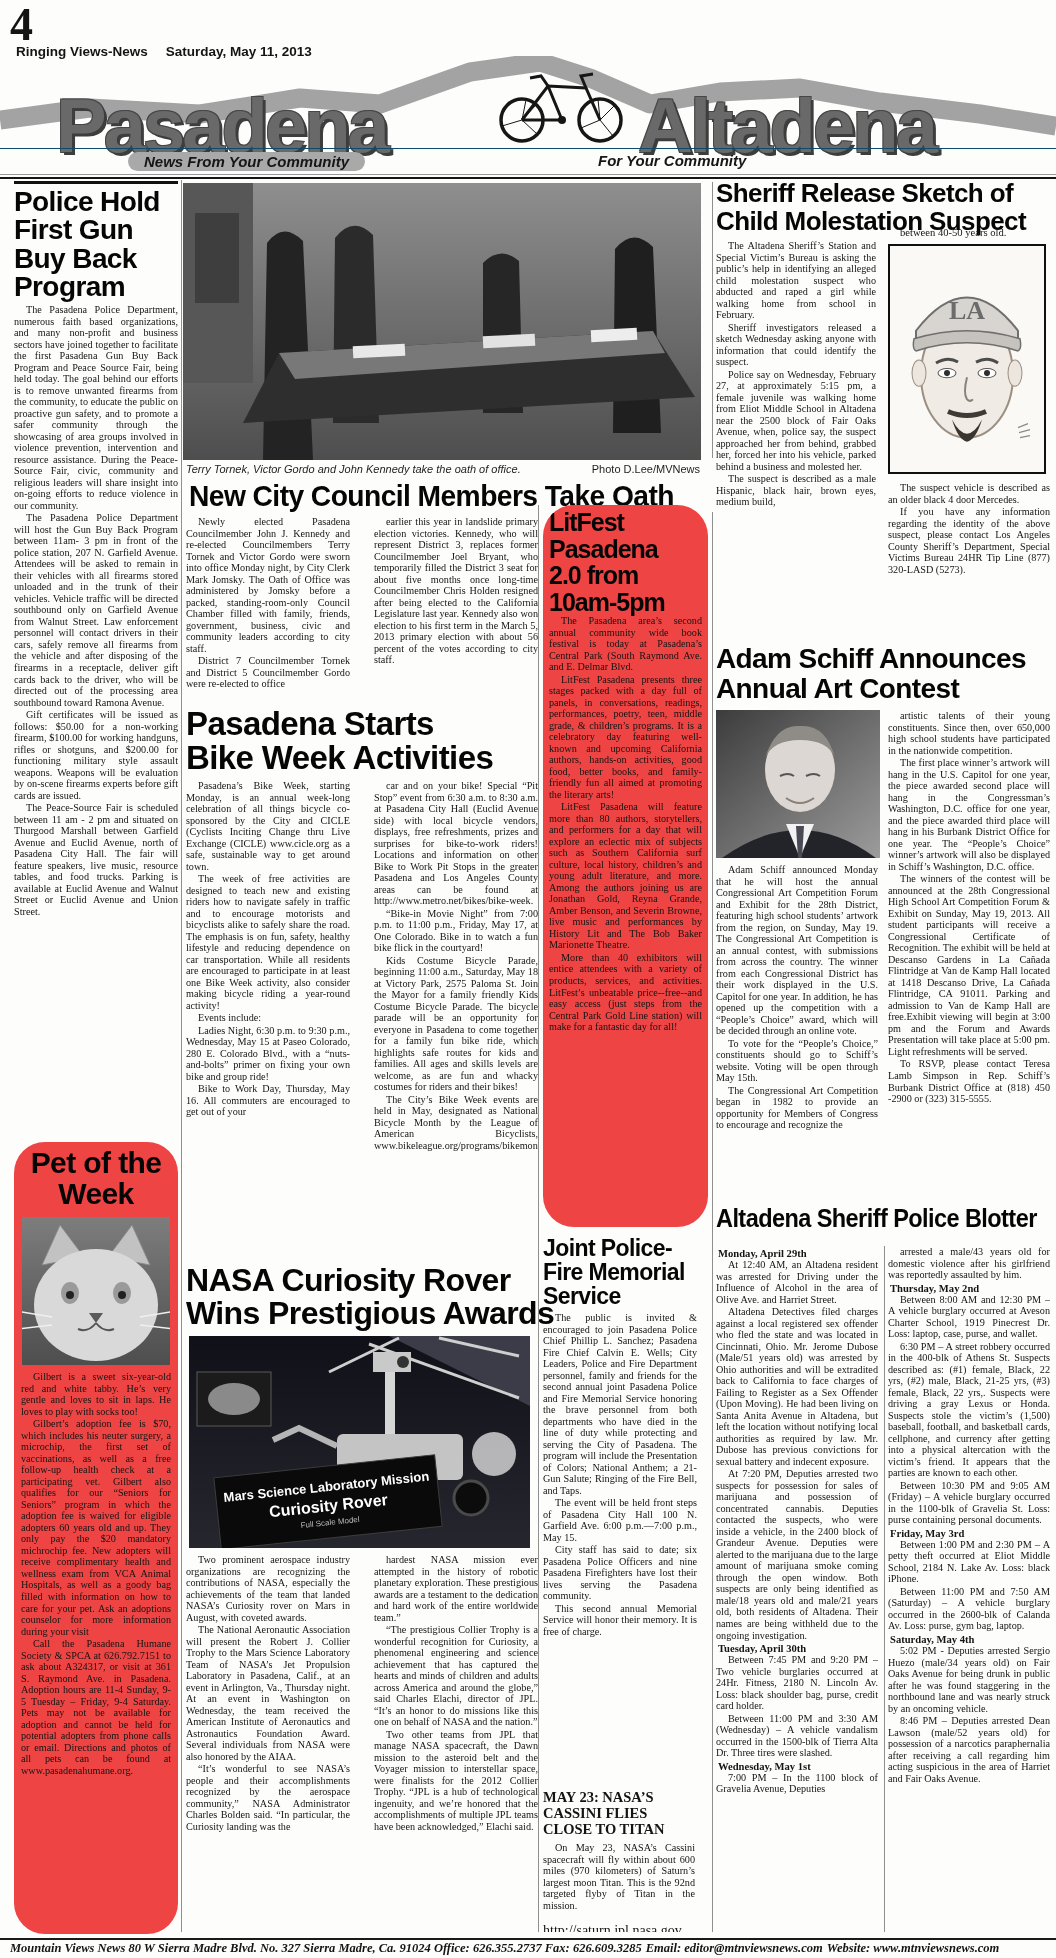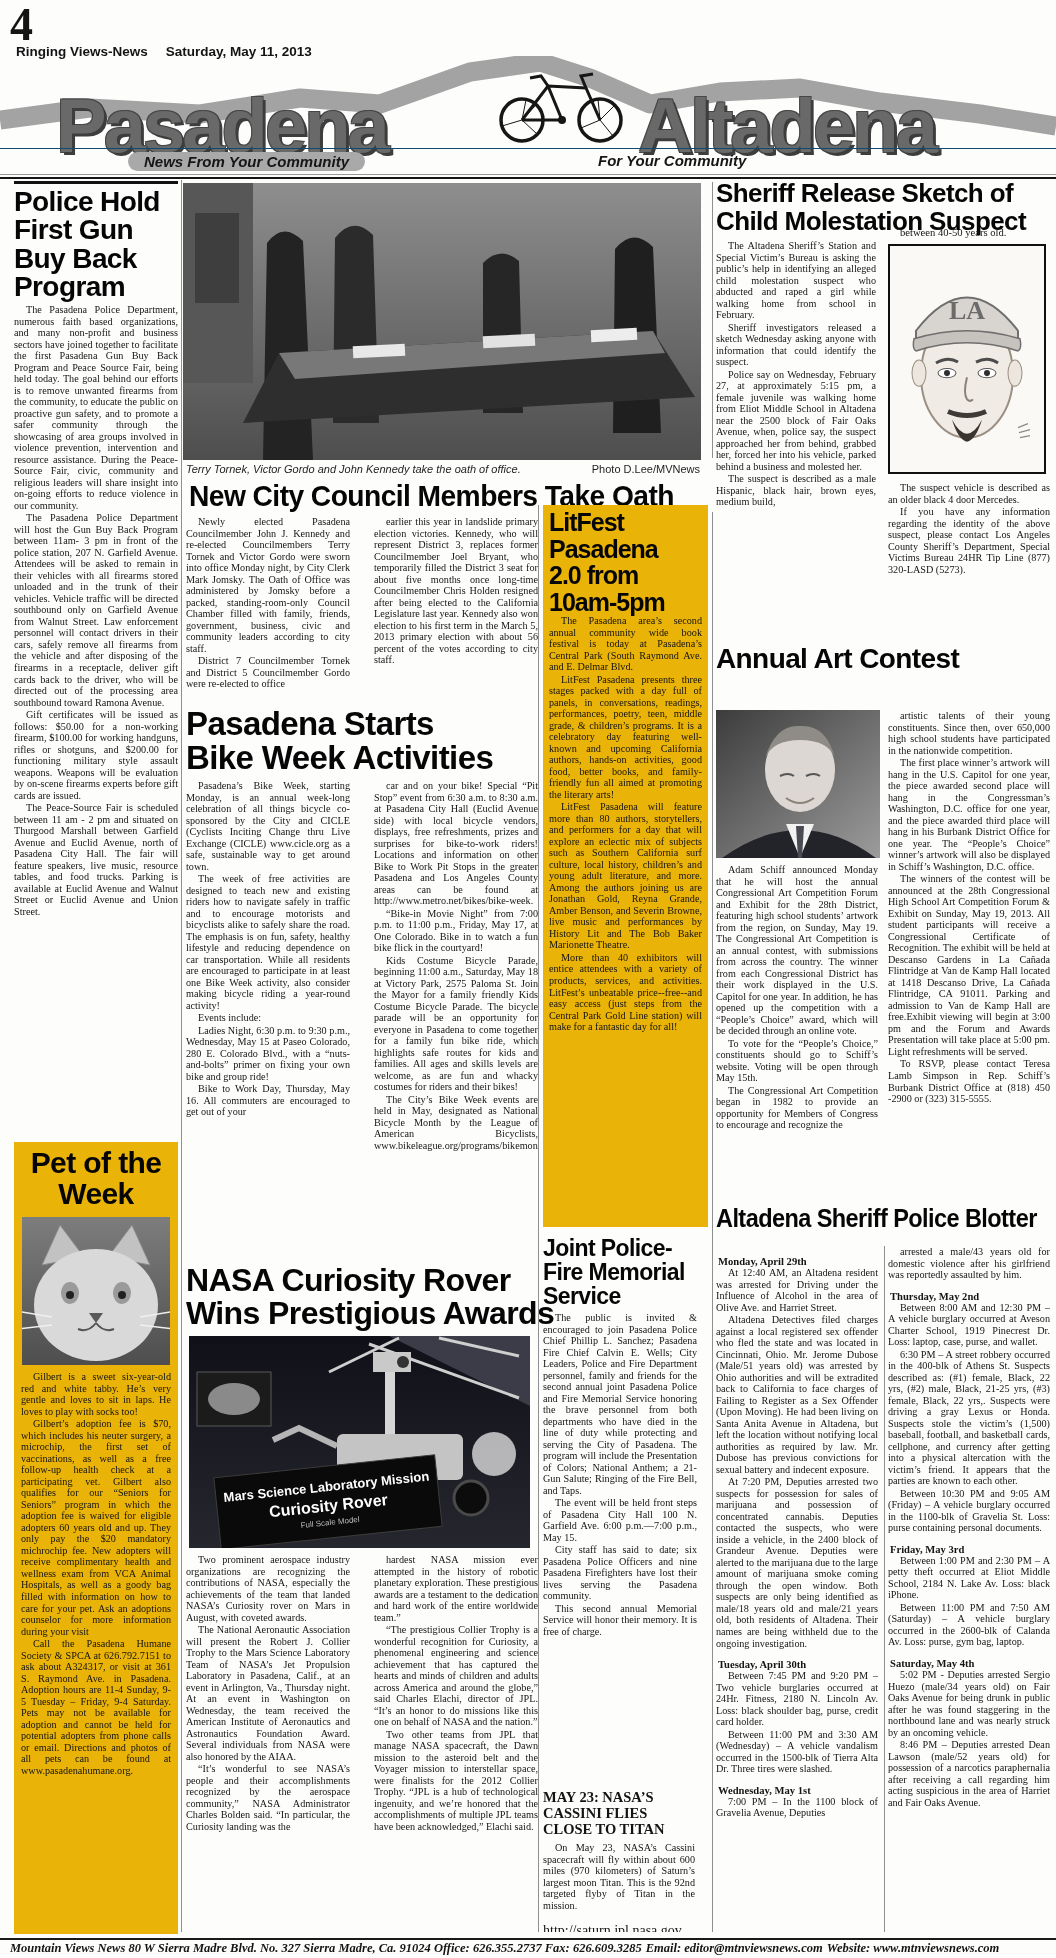--- a/index.html
+++ b/index.html
@@ -9,22 +9,22 @@
   .hl{font-family:"Liberation Sans","DejaVu Sans",sans-serif;font-weight:700;color:#060606;
       line-height:1.0;letter-spacing:-0.6px;}
   .cond{transform:scaleX(.94);transform-origin:0 50%;}
   .para{font-size:10.2px;line-height:1.13;text-align:justify;text-indent:12px;margin:0 0 1px 0;}
   .cols{display:flex;gap:24px;}
   .cols>div{flex:1;overflow:hidden;}
   .txt{overflow:hidden;}
   .vr{position:absolute;width:1px;background:#8f8f8f;}
   .caption{font-family:"Liberation Sans",sans-serif;font-size:11px;font-style:italic;color:#1d1d1d;}
   .credit{font-family:"Liberation Sans",sans-serif;font-size:11px;color:#1d1d1d;}
-  .blot-day{font-weight:700;font-size:10.6px;margin:10px 0 0 2px;}
-  .graybox{background:#eab308;}
+  .blot-day{font-weight:700;font-size:10.6px;margin:2px 0 0 2px;}
+  .graybox{background:#ef4444;border-radius:31px;}
   
   #pageno{left:10px;top:-2px;font-size:46px;font-weight:700;font-family:"Liberation Serif",serif;}
   #dateline{left:16px;top:44px;font-family:"Liberation Sans",sans-serif;font-weight:700;font-size:13.5px;}
   #dateline span{margin-right:18px;}
   #masthead{left:0;top:56px;width:1056px;height:92px;}
   .mast-word{position:absolute;bottom:-12px;font-family:"Liberation Sans",sans-serif;font-weight:700;
              font-size:76px;line-height:.9;color:#696969;letter-spacing:-3px;
              text-shadow:3px 3px 0 #3d3d3d,-1px -1px 0 #474747,1px -1px 0 #474747,-1px 1px 0 #474747;}
   #tagrow{left:0;top:148px;width:1056px;height:26px;border-top:1px solid #0c4a6e;}
   .tagline{position:absolute;top:3px;font-family:"Liberation Sans",sans-serif;font-weight:700;
@@ -337,20 +337,21 @@
       <path d="M62,172 Q77,200 92,172 Q86,192 77,194 Q68,192 62,172 Z" fill="#3a352f"></path>
       <path d="M128,180 l10,-4 m-9,9 l11,-3 m-10,8 l10,-2" stroke="#8a8a8a" stroke-width="1.2"></path>
     </svg>
   </div>
   <div class="abs txt" id="sheriff-right">
       <p class="para">The suspect vehicle is described as an older black 4 door Mercedes.</p>
       <p class="para">If you have any information regarding the identity of the above suspect, please contact Los Angeles County Sheriff’s Department, Special Victims Bureau 24HR Tip Line (877) 320-LASD (5273).</p>
     </div>
 
   <div class="abs hl" id="schiff-headline">
+    <div>Adam Schiff Announces</div>
     <div>Annual Art Contest</div>
   </div>
   <div class="abs" id="schiff-photo">
     <svg width="164" height="148" viewBox="0 0 164 148" preserveAspectRatio="none">
       <defs>
           <linearGradient id="sg" x1="0" y1="0" x2="1" y2="1">
         <stop offset="0" stop-color="#3c3c3c"></stop>
             <stop offset="1" stop-color="#9c9c9c"></stop>
           </linearGradient>
         </defs>

